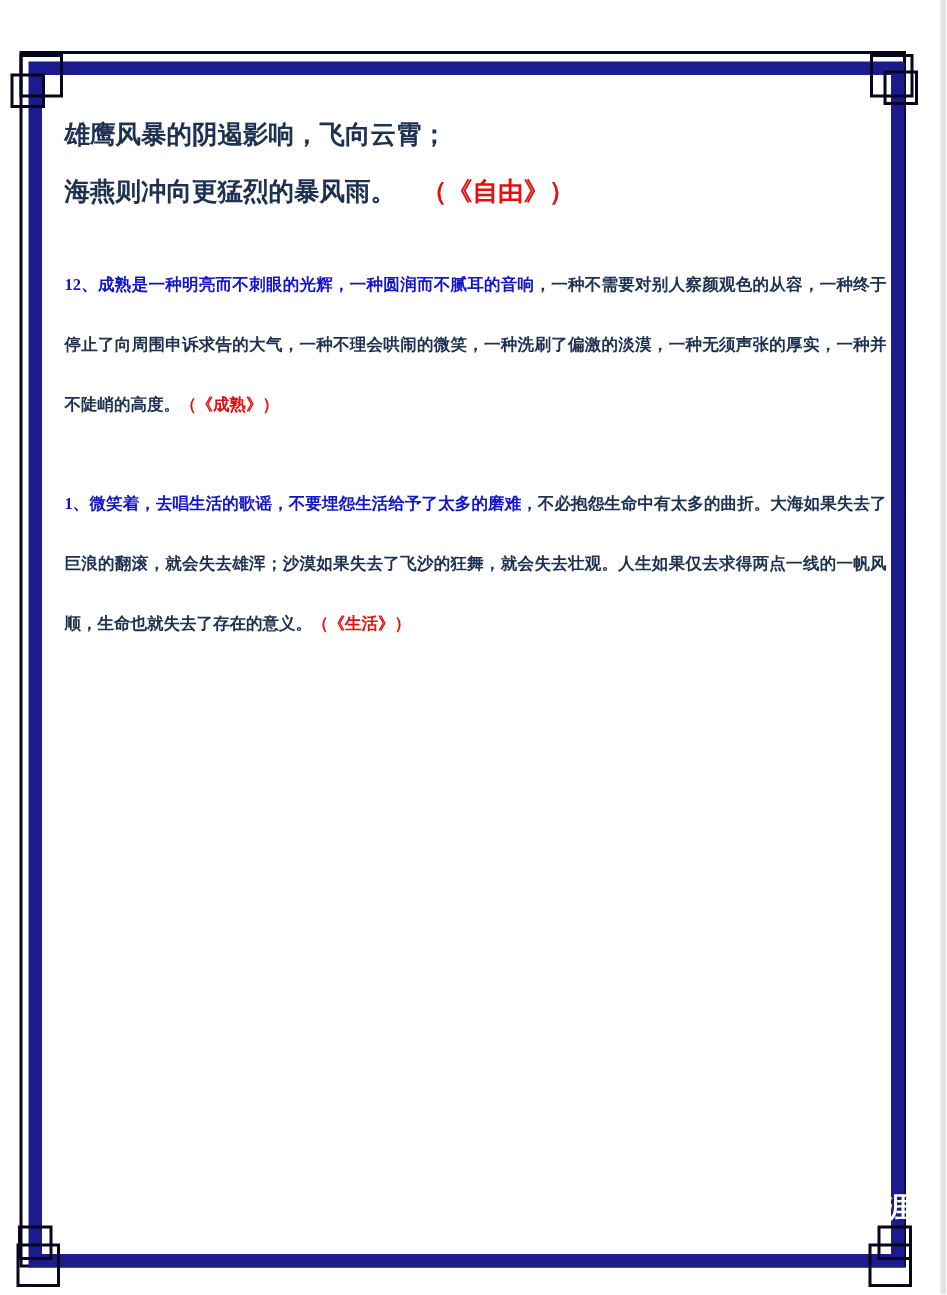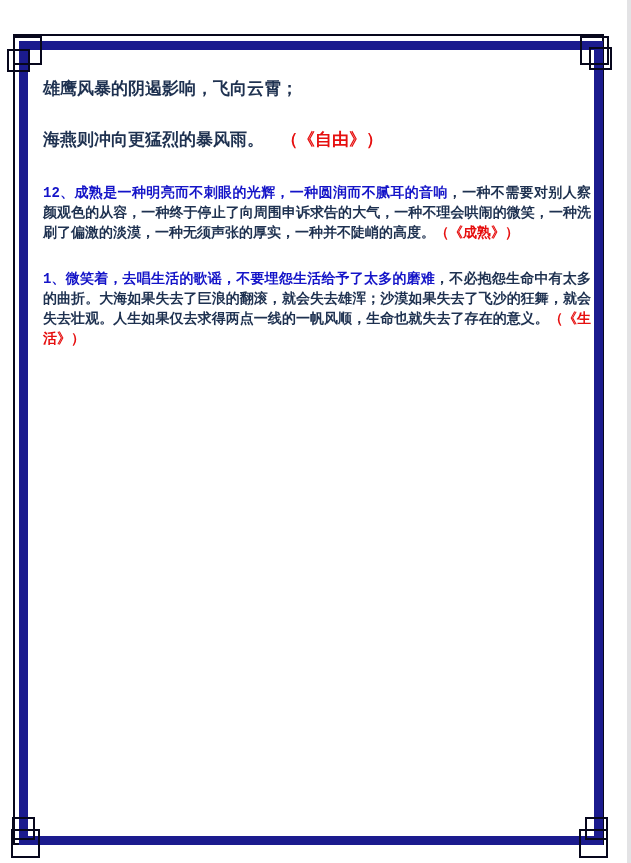--- a/index.html
+++ b/index.html
@@ -1,18 +1,18 @@
 <!DOCTYPE html>
 <html><head>
 <meta charset="utf-8">
 <style>
   html,body{margin:0;padding:0;background:#ffffff;}
   .page{
     position:relative;width:631px;height:863px;background:#ffffff;overflow:hidden;
-    font-family:Liberation Mono, monospace;
+    font-family:Liberation Serif, serif;
   }
   
   .grey-strip{position:absolute;right:0;top:0;width:4px;height:863px;background:#e3e3e5;}
   
   .frame-thin{
     position:absolute;left:13px;top:34px;width:591px;height:811px;
     border:2px solid #07071c;box-sizing:border-box;
   }
   
   .frame-blue{
@@ -25,25 +25,25 @@
   .sqB{width:19px;height:19px;}
   .tl-a{left:13px;top:36px;}   .tl-b{left:7px;top:49px;}
   .tr-a{left:580px;top:36px;}  .tr-b{left:589px;top:47px;}
   .bl-a{left:11px;top:829px;}  .bl-b{left:12px;top:817px;}
   .br-a{left:579px;top:829px;} .br-b{left:585px;top:817px;}
   
   .content{
     position:absolute;left:43px;top:73px;width:548px;z-index:3;
     color:#1e3150;font-weight:bold;text-align:justify;
   }
-  .content p{margin:0;line-height:20px;font-size:14px;}
+  .content p{margin:0;line-height:40px;font-size:11px;}
   .section{margin-top:26px;}
   .section.intro{margin-top:0;}
   .section.intro p{line-height:33px;font-size:17px;}
-  p.gap-large{margin-top:18px;}
+  p.gap-large{margin-top:5px;}
   p.gap-small{margin-top:5px;}
   .seg-dark{color:#1e3150;}
   .seg-blue{color:#1414c8;}
   .seg-red{color:#e60f0f;}
   
   .watermark{
     position:absolute;left:432px;top:792px;z-index:6;
     color:#ffffff;font-size:19px;font-weight:bold;white-space:nowrap;
   }
 </style>

